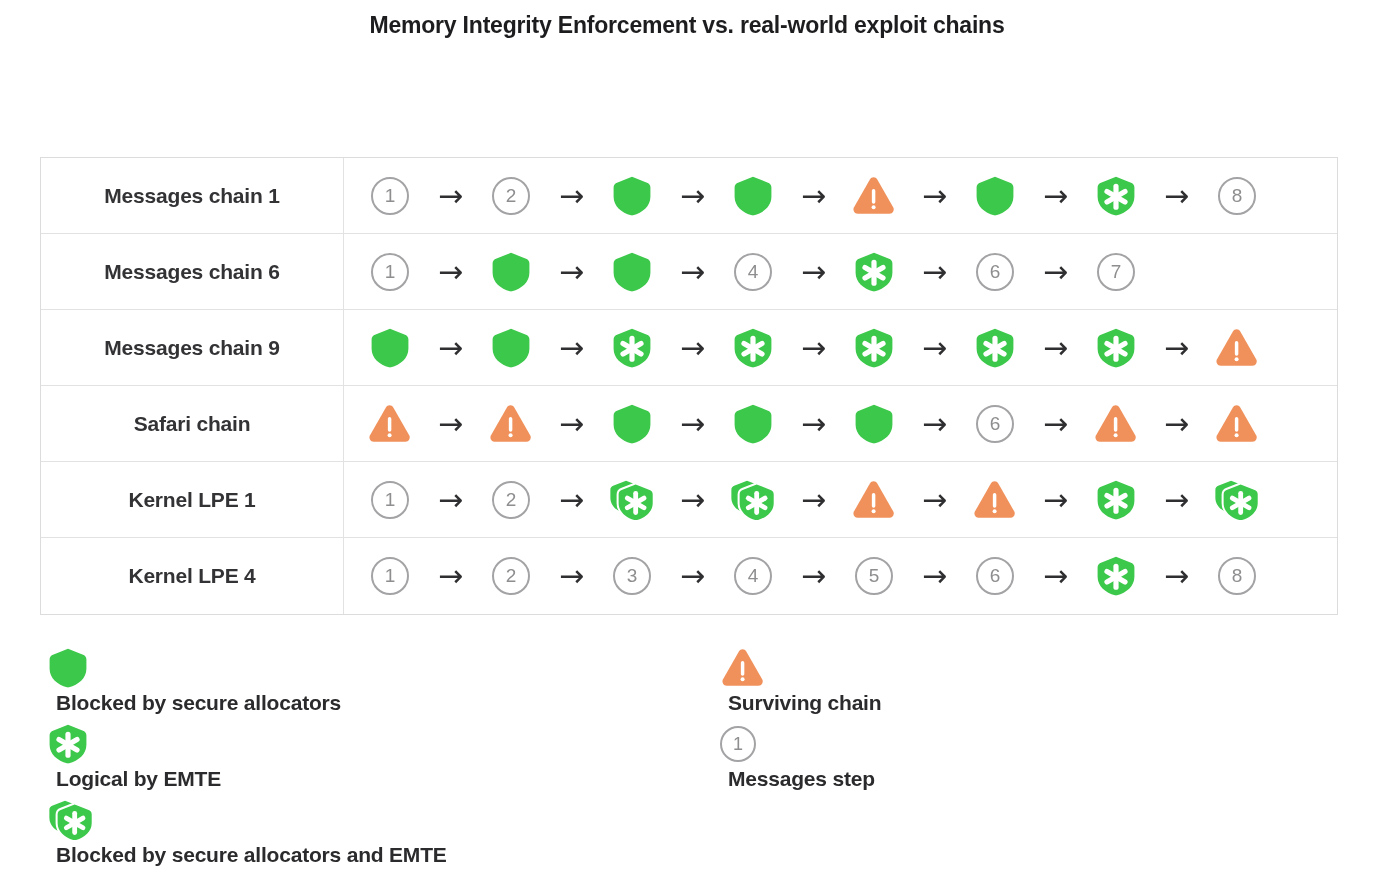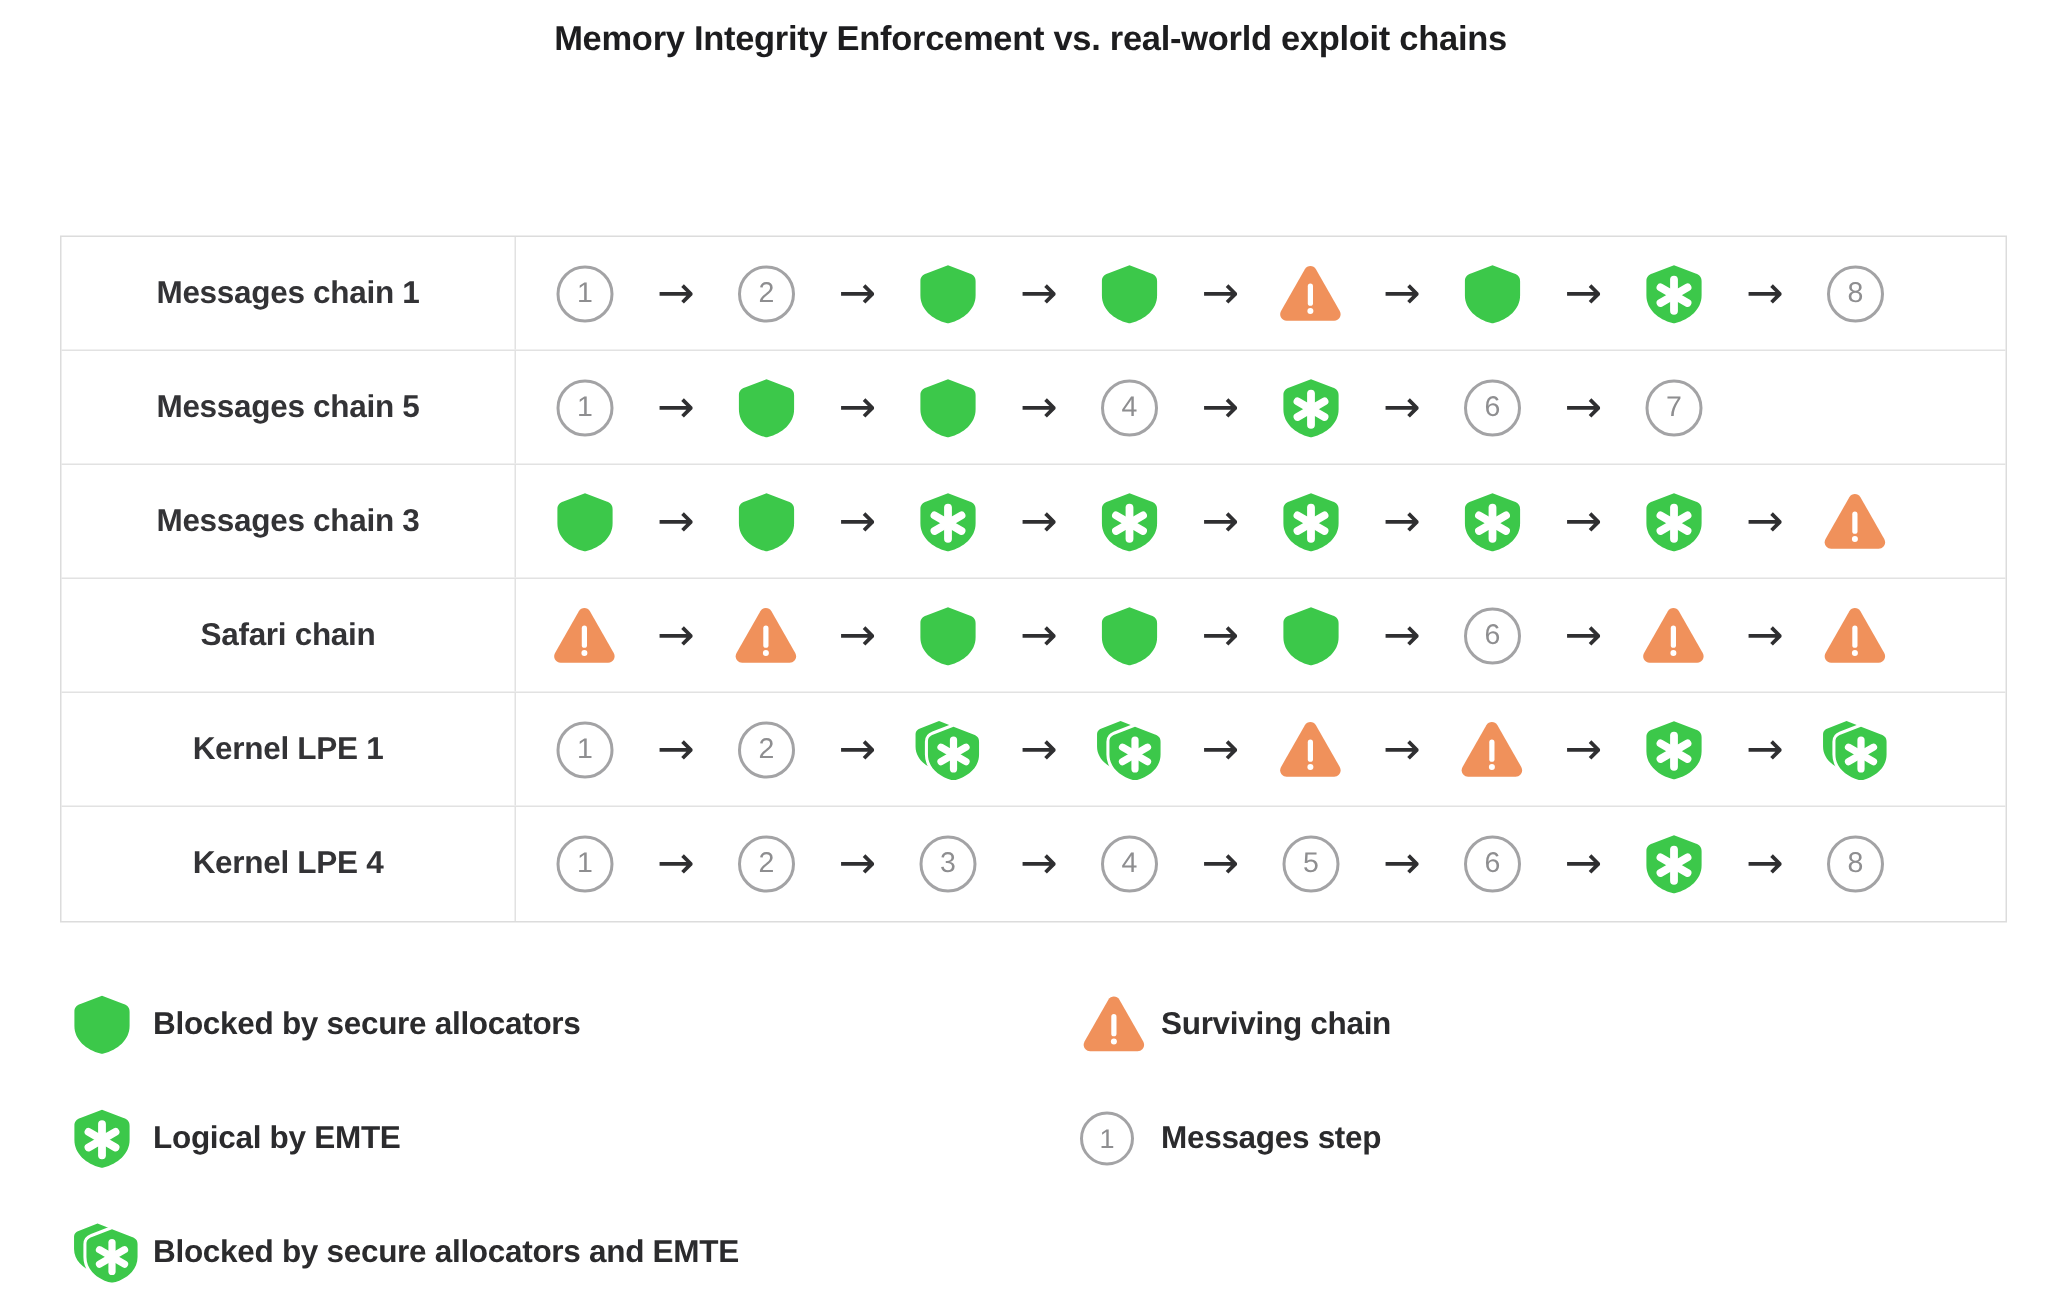--- a/index.html
+++ b/index.html
@@ -114,22 +114,23 @@
   }
   .legend-col {
     position: absolute;
     top: 0;
   }
   .legend-left  { left: 8px;   width: 660px; }
   .legend-right { left: 680px; width: 600px; }
 
   .legend-item {
     display: flex;
-    align-items: center;
+    align-items: flex-start;
     height: 76px;
+    flex-direction: column;
   }
   .legend-ico {
     width: 46px;
     flex: 0 0 46px;
     display: flex;
     align-items: center;
     justify-content: flex-start;
   }
   .legend-text {
     font-size: 21px;
@@ -194,21 +195,21 @@
             </g>
           </svg>
         </div>
         <div class="arrow">→</div>
         <div class="step">
           <div class="circle-step">8</div>
         </div>
       </div>
     </div>
     <div class="matrix-row">
-      <div class="row-label">Messages chain 5</div>
+      <div class="row-label">Messages chain 6</div>
       <div class="row-steps">
         <div class="step">
           <div class="circle-step">1</div>
         </div>
         <div class="arrow">→</div>
         <div class="step">
           <svg viewBox="0 0 100 100" width="40" height="40" class="ico">
             <path d="M50 2 C50 2 50 2 50 2 L14 16 C7 18.6 4 22 4 29 L4 52 C4 76 24 92 47.5 98.4 C49.2 98.9 50.8 98.9 52.5 98.4 C76 92 96 76 96 52 L96 29 C96 22 93 18.6 86 16 Z" fill="#3CC84A"></path>
           </svg>
         </div>
@@ -237,21 +238,21 @@
         <div class="step">
           <div class="circle-step">6</div>
         </div>
         <div class="arrow">→</div>
         <div class="step">
           <div class="circle-step">7</div>
         </div>
       </div>
     </div>
     <div class="matrix-row">
-      <div class="row-label">Messages chain 3</div>
+      <div class="row-label">Messages chain 9</div>
       <div class="row-steps">
         <div class="step">
           <svg viewBox="0 0 100 100" width="40" height="40" class="ico">
             <path d="M50 2 C50 2 50 2 50 2 L14 16 C7 18.6 4 22 4 29 L4 52 C4 76 24 92 47.5 98.4 C49.2 98.9 50.8 98.9 52.5 98.4 C76 92 96 76 96 52 L96 29 C96 22 93 18.6 86 16 Z" fill="#3CC84A"></path>
           </svg>
         </div>
         <div class="arrow">→</div>
         <div class="step">
           <svg viewBox="0 0 100 100" width="40" height="40" class="ico">
             <path d="M50 2 C50 2 50 2 50 2 L14 16 C7 18.6 4 22 4 29 L4 52 C4 76 24 92 47.5 98.4 C49.2 98.9 50.8 98.9 52.5 98.4 C76 92 96 76 96 52 L96 29 C96 22 93 18.6 86 16 Z" fill="#3CC84A"></path>

